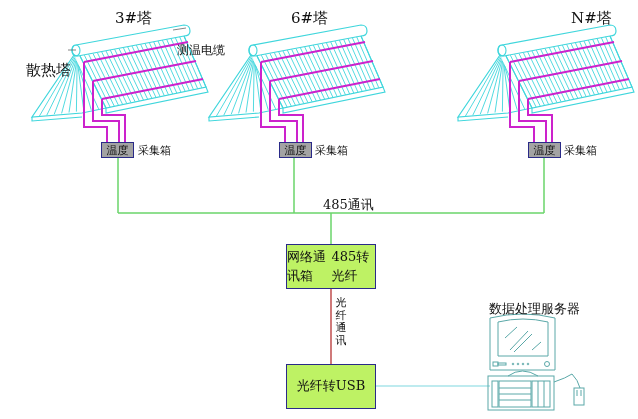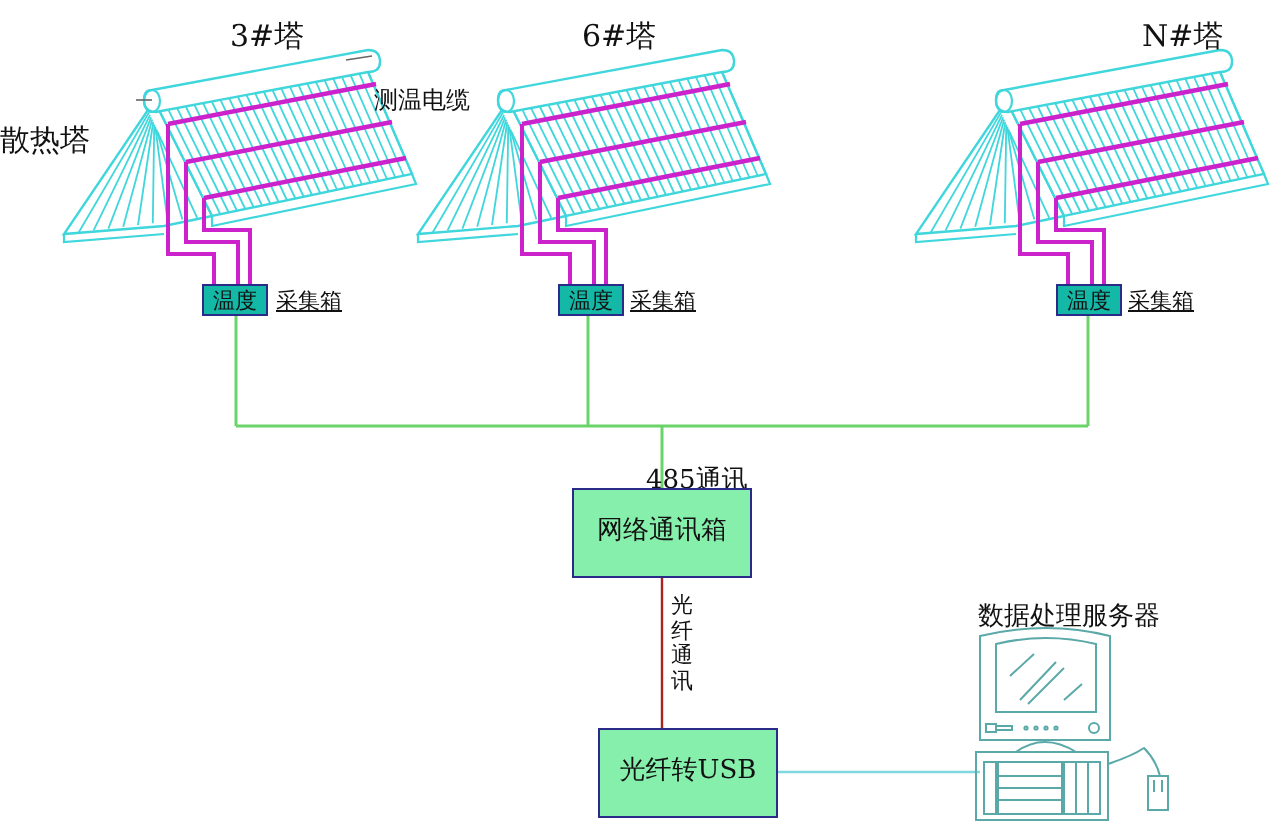--- a/index.html
+++ b/index.html
@@ -2,26 +2,26 @@
 <html><head>
 <meta charset="utf-8">
 <style>
   html, body { margin: 0; padding: 0; background: #ffffff; }
   body { width: 638px; height: 419px; overflow: hidden; position: relative; font-family: "DejaVu Serif", "Liberation Serif", serif; }
   #canvas { position: absolute; left: 0; top: 0; width: 638px; height: 419px; }
   .lbl { position: absolute; color: #111; white-space: nowrap; line-height: 1; }
   .tower-title { font-size: 15px; }
   .side-label { font-size: 15px; font-family: "DejaVu Sans", "Liberation Sans", sans-serif; }
   .cable-label { font-size: 12px; font-family: "DejaVu Sans", "Liberation Sans", sans-serif; }
-  .small { font-size: 11px; font-family: "DejaVu Sans", "Liberation Sans", sans-serif; text-decoration: underline; }
+  .small { font-size: 11px; font-family: "DejaVu Sans", "Liberation Sans", sans-serif; }
   .mid { font-size: 13px; }
-  .tbox { position: absolute; border: 1.5px solid #2a2a88; background: #14b8a6; box-sizing: border-box;
+  .tbox { position: absolute; border: 1.5px solid #2a2a88; background: #a3a3a3; box-sizing: border-box;
           font-size: 11px; display: flex; align-items: center; justify-content: center;
           font-family: "DejaVu Sans", "Liberation Sans", sans-serif; color: #111; }
-  .bigbox { position: absolute; border: 1.5px solid #2a2a88; background: #86efac; box-sizing: border-box;
+  .bigbox { position: absolute; border: 1.5px solid #2a2a88; background: #bef264; box-sizing: border-box;
             display: flex; flex-direction: row; align-items: center; justify-content: center; color: #111;
             font-size: 13px; line-height: 1.45; }
   .vert { position: absolute; font-size: 11px; line-height: 1.15; width: 12px; text-align: center;
           font-family: "DejaVu Sans", "Liberation Sans", sans-serif; color: #111; }
 </style>
 </head>
 <body>
 
 <svg id="canvas" width="638" height="419" viewBox="0 0 638 419" xmlns="http://www.w3.org/2000/svg">
   <defs>
@@ -258,40 +258,41 @@
   </g>
 
   <line x1="173" y1="30" x2="186" y2="28" stroke="#666" stroke-width="0.8"></line>
   <line x1="68" y1="50" x2="76" y2="50" stroke="#666" stroke-width="0.8"></line>
 </svg>
 
 <div class="lbl tower-title" style="left:115px;top:11px;">3#塔</div>
 <div class="lbl tower-title" style="left:291px;top:11px;">6#塔</div>
 <div class="lbl tower-title" style="left:571px;top:11px;">N#塔</div>
 
-<div class="lbl side-label" style="left:0;top:63px;">散热塔</div>
-<div class="lbl cable-label" style="left:187px;top:44px;">测温电缆</div>
+<div class="lbl side-label" style="left:26px;top:63px;">散热塔</div>
+<div class="lbl cable-label" style="left:177px;top:44px;">测温电缆</div>
 
 <div class="tbox" style="left:101px;top:142px;width:33px;height:16px;">温度</div>
 <div class="lbl small" style="left:138px;top:145px;">采集箱</div>
 <div class="tbox" style="left:279px;top:142px;width:33px;height:16px;">温度</div>
 <div class="lbl small" style="left:315px;top:145px;">采集箱</div>
 <div class="tbox" style="left:528px;top:142px;width:33px;height:16px;">温度</div>
 <div class="lbl small" style="left:564px;top:145px;">采集箱</div>
 
-<div class="lbl mid" style="left:323px;top:198px;margin-top:36px;">485通讯</div>
+<div class="lbl mid" style="left:323px;top:198px;">485通讯</div>
 
 <div class="bigbox" style="left:286px;top:244px;width:90px;height:45px;">
   <span>网络通讯箱</span>
+  <span>485转光纤</span>
 </div>
 
 <div class="vert" style="left:335px;top:297px;">
   <div>光</div>
   <div>纤</div>
   <div>通</div>
   <div>讯</div>
 </div>
 
-<div class="bigbox" style="left:286px;top:364px;width:90px;height:45px;margin-left:13px;">
+<div class="bigbox" style="left:286px;top:364px;width:90px;height:45px;">
   <span>光纤转USB</span>
 </div>
 
 <div class="lbl mid" style="left:489px;top:302px;font-family:'DejaVu Sans','Liberation Sans',sans-serif;">数据处理服务器</div>
 
 </body></html>

